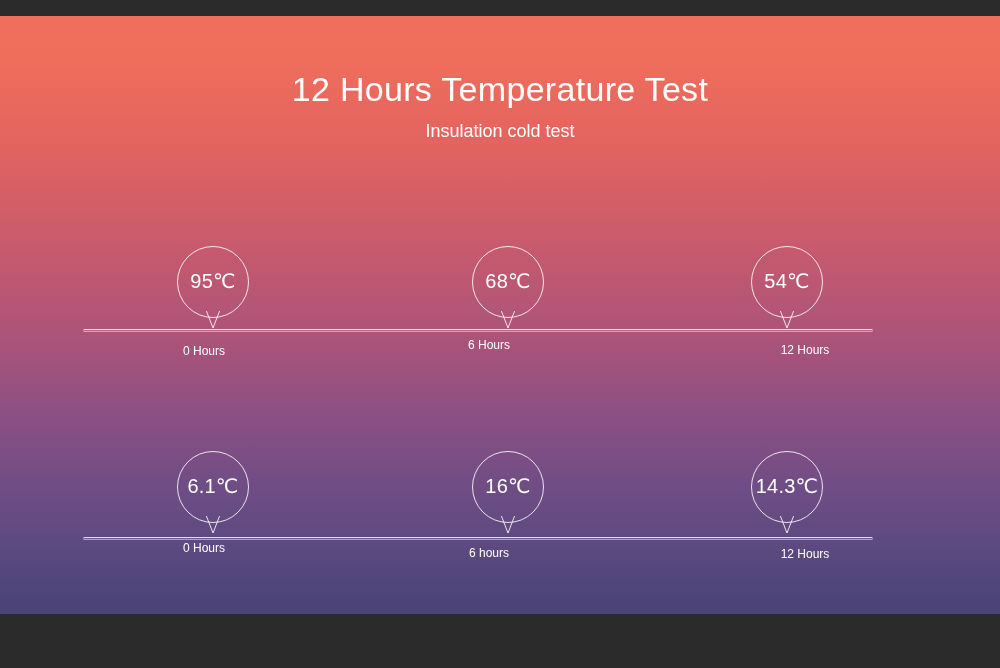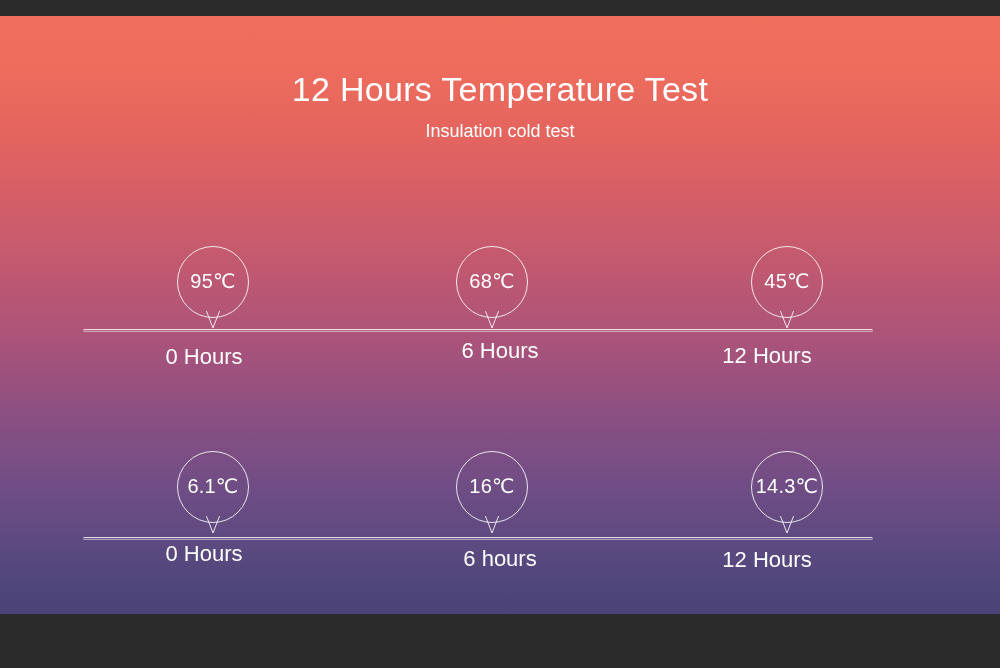--- a/index.html
+++ b/index.html
@@ -125,33 +125,33 @@
     height: 18px;
     overflow: visible;
     pointer-events: none;
   }
   .bubble .tail svg { display: block; overflow: visible; }
 
   .hour-label {
     position: absolute;
     width: 200px;
     text-align: center;
-    font-size: 22px;
+    font-size: 12px;
     font-weight: 400;
     color: #ffffff;
     white-space: nowrap;
   }
 
   
   .pt-0 .bubble     { left: 177px; }
   .pt-0 .hour-label { left: 104px; }
-  .pt-1 .bubble     { left: 456px; }
-  .pt-1 .hour-label { left: 400px; }
+  .pt-1 .bubble     { left: 472px; }
+  .pt-1 .hour-label { left: 389px; }
   .pt-2 .bubble     { left: 751px; }
-  .pt-2 .hour-label { left: 667px; text-align: center; }
+  .pt-2 .hour-label { left: 705px; text-align: center; }
 
   #row-hot  .pt-0 .hour-label { top: 110px; }
   #row-hot  .pt-1 .hour-label { top: 104px; }
   #row-hot  .pt-2 .hour-label { top: 109px; }
   #row-cold .pt-0 .hour-label { top: 105px; }
   #row-cold .pt-1 .hour-label { top: 110px; }
   #row-cold .pt-2 .hour-label { top: 111px; }
 
   #row-cold .baseline { top: 101px; }
   #row-cold .bubble   { top: 15px; }
@@ -186,21 +186,21 @@
           <svg width="14" height="18" viewBox="0 0 14 18">
             <path d="M0.4 0 L7 17 L13.6 0" fill="none" stroke="rgba(255,255,255,0.85)" stroke-width="1" stroke-linejoin="round"></path>
           </svg>
         </span>
       </div>
       <div class="hour-label">6 Hours</div>
     </div>
 
     <div class="pt-2">
       <div class="bubble">
-        <span class="value">45℃</span>
+        <span class="value">54℃</span>
         <span class="tail">
           <svg width="14" height="18" viewBox="0 0 14 18">
             <path d="M0.4 0 L7 17 L13.6 0" fill="none" stroke="rgba(255,255,255,0.85)" stroke-width="1" stroke-linejoin="round"></path>
           </svg>
         </span>
       </div>
       <div class="hour-label">12 Hours</div>
     </div>
   </div>
 

